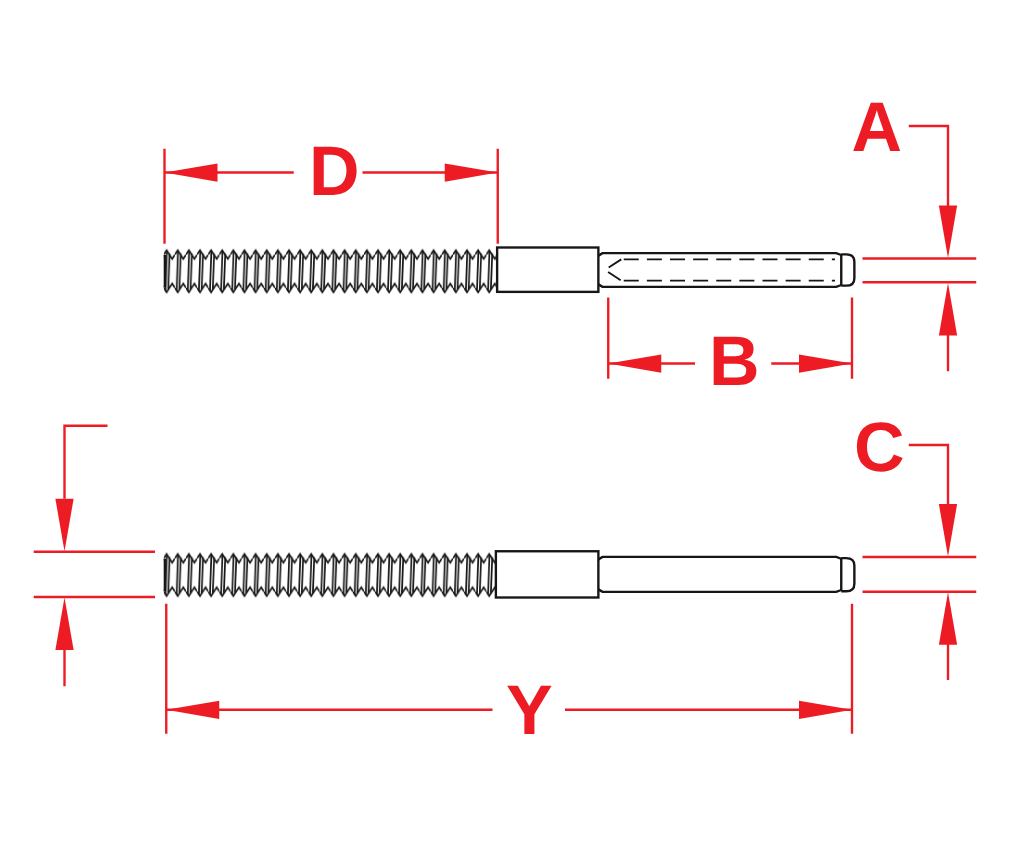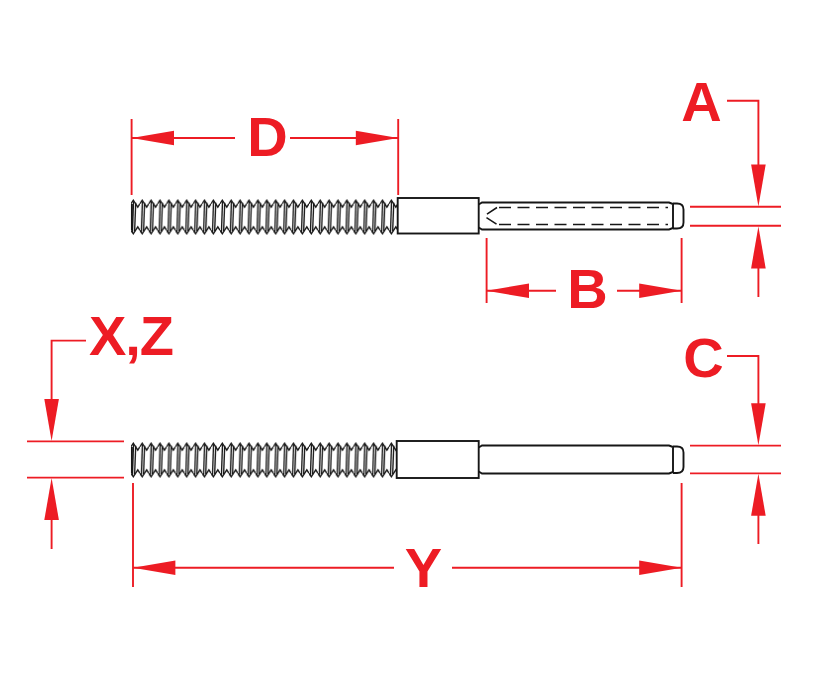--- a/index.html
+++ b/index.html
@@ -130,15 +130,14 @@
       <line class="r" x1="452" y1="567.8" x2="681.6" y2="567.8"></line>
       <path class="rf" d="M133,567.8 L175.4,560.5 L175.4,575.1 Z"></path>
       <path class="rf" d="M681.6,567.8 L639.2,560.5 L639.2,575.1 Z"></path>
     </g>
   </svg>
 
   <div class="lbl" style="left:267px;top:137px">D</div>
   <div class="lbl" style="left:701px;top:102px">A</div>
   <div class="lbl" style="left:587px;top:289px">B</div>
   <div class="lbl" style="left:703px;top:358px">C</div>
-  <div class="lbl" style="left:131px;top:336px">X,Z</div>
   <div class="lbl" style="left:423px;top:568px">Y</div>
 </div>
 
 </body></html>

